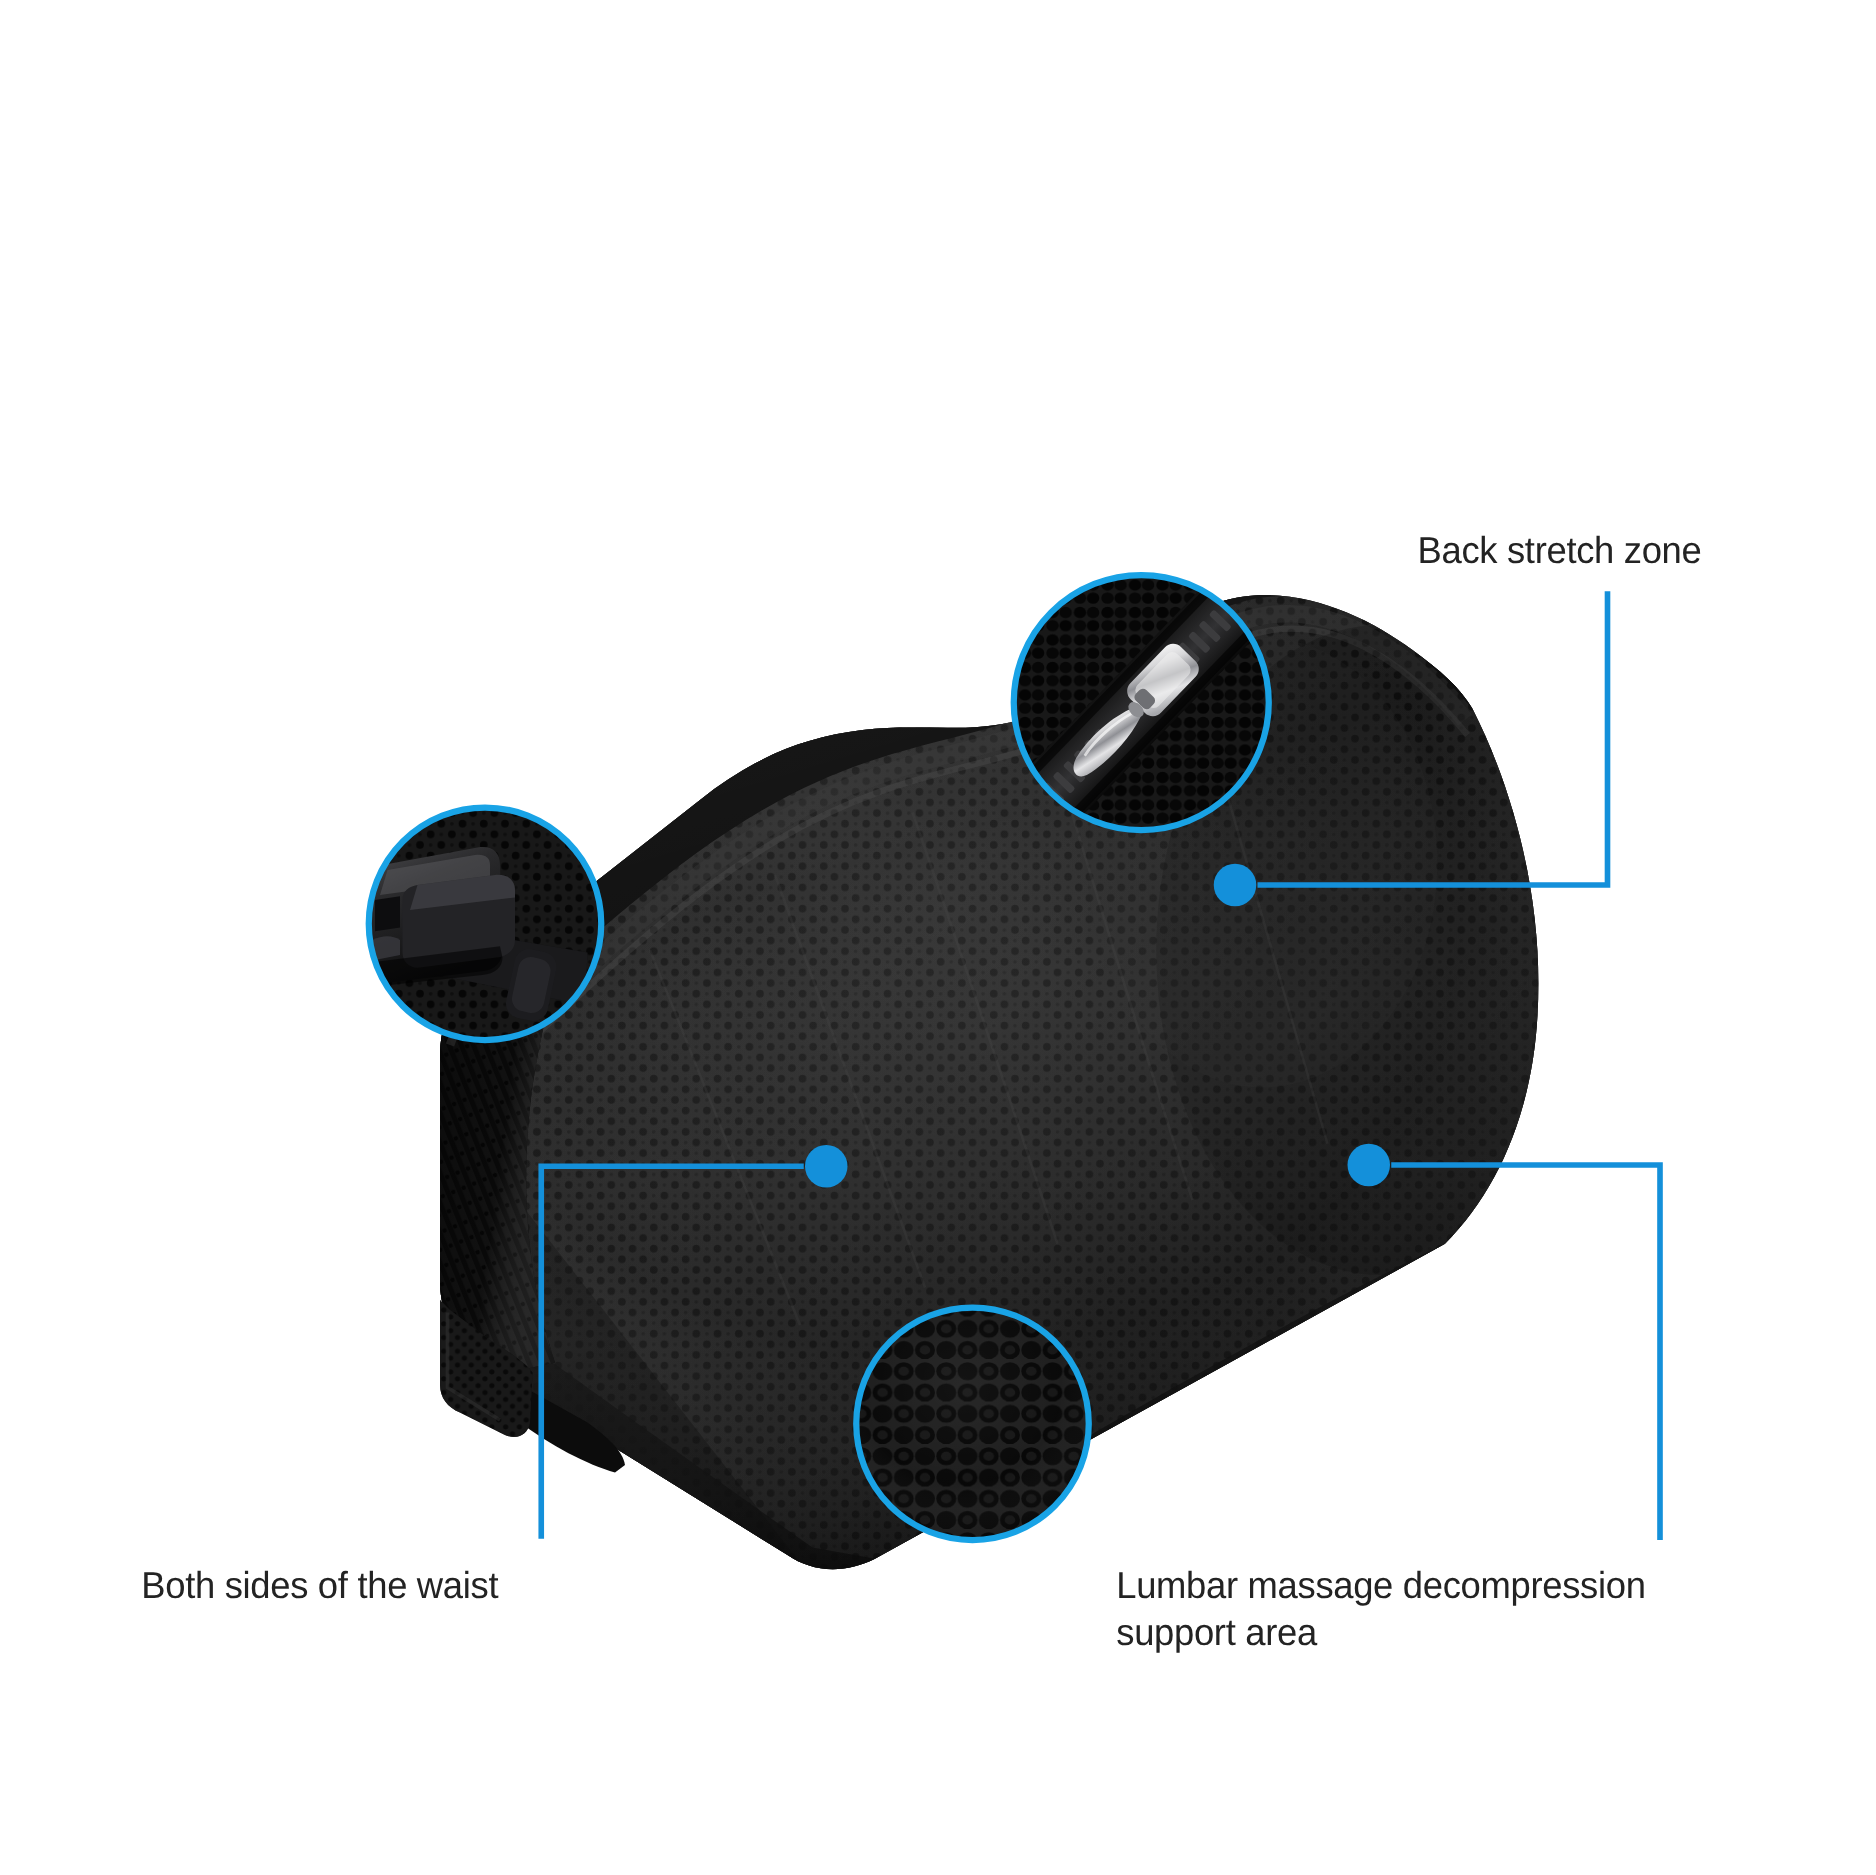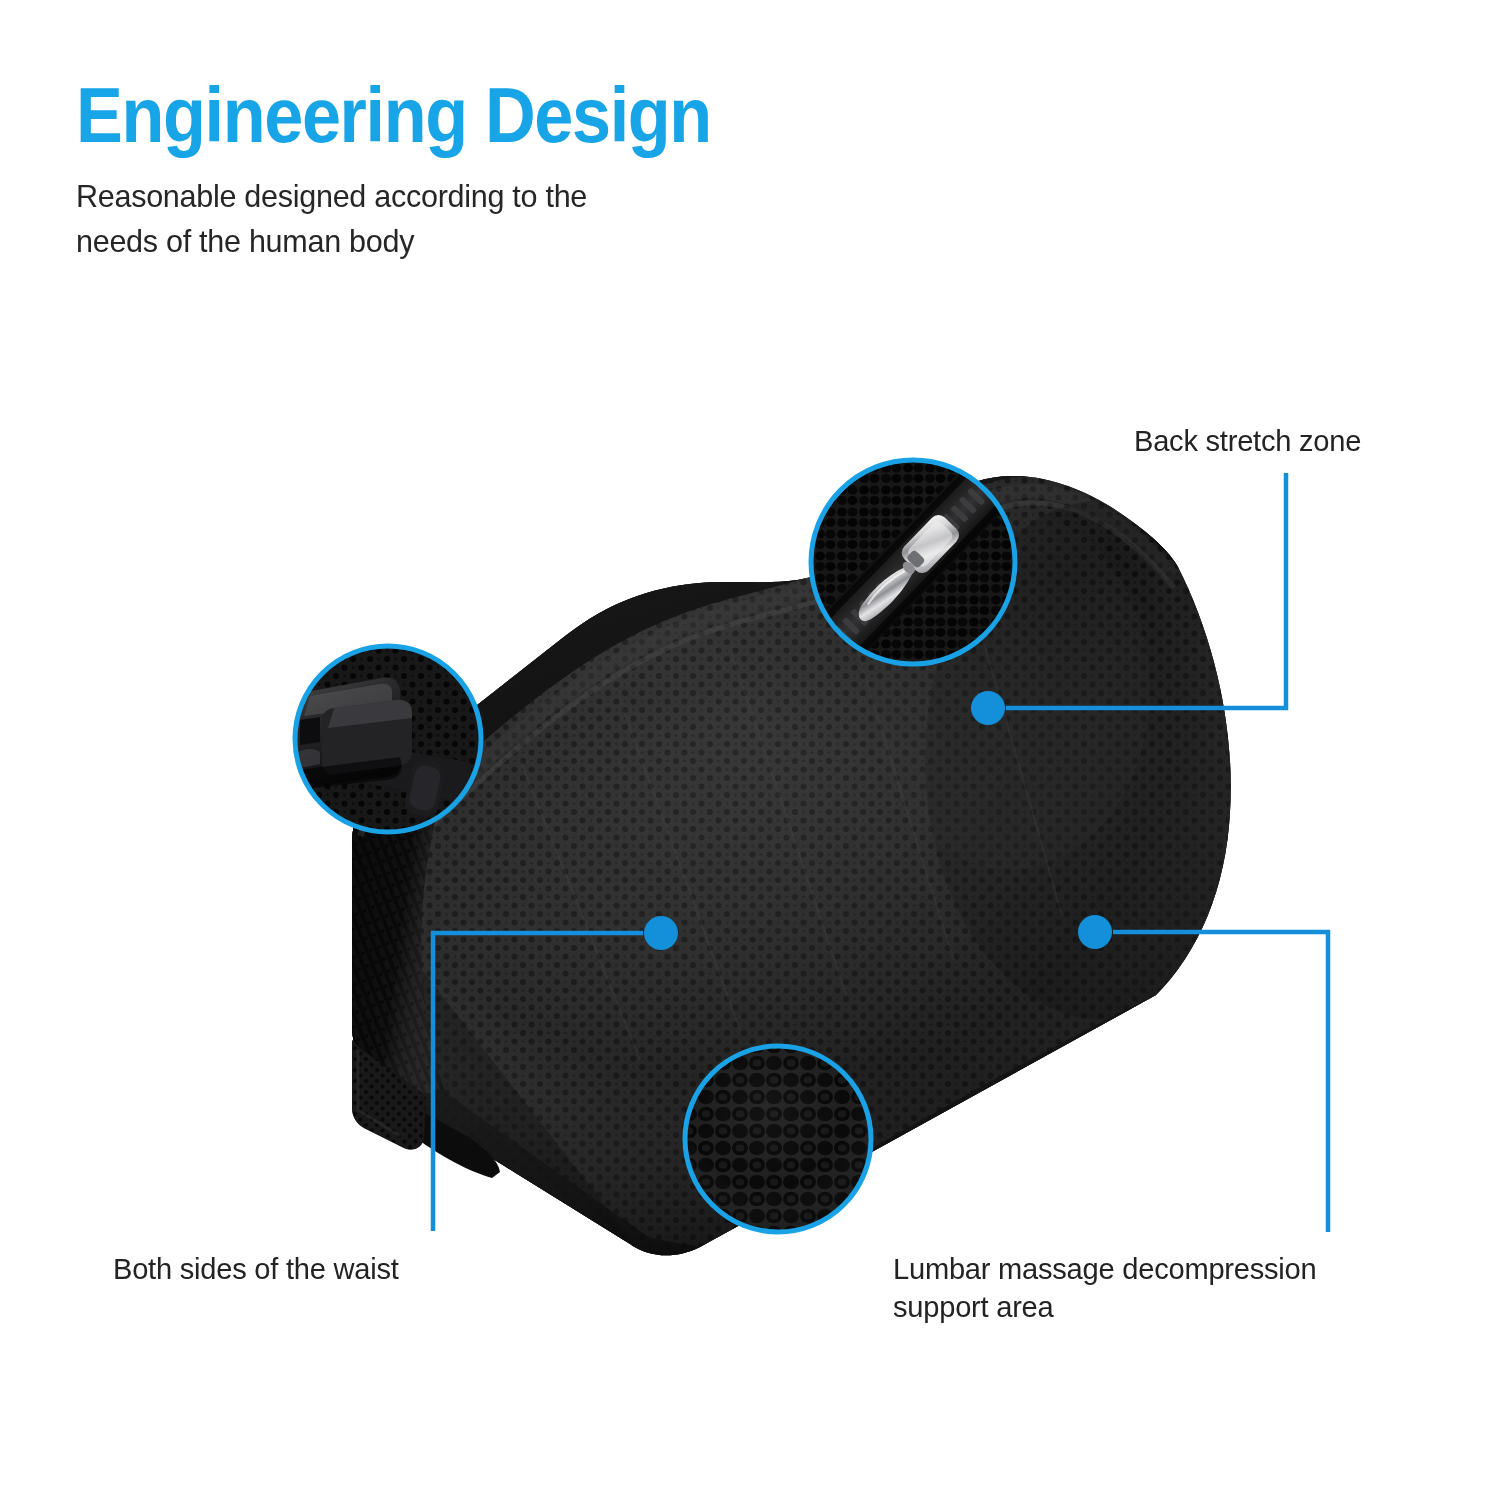--- a/index.html
+++ b/index.html
@@ -83,25 +83,20 @@
     position: absolute;
     left: 0; top: 0;
     width: 1501px; height: 1500px;
   }
 </style>
 </head>
 <body>
 
 <div id="stage">
 
-  <div id="header">
-    <h1 id="title">Engineering Design</h1>
-    <p id="subtitle">Reasonable designed  according to the
-needs of the human body</p>
-  </div>
 
   <svg id="product-art" viewBox="0 0 1501 1500">
     <defs>
 
       <pattern id="meshWeave" x="0" y="0" width="17" height="17" patternUnits="userSpaceOnUse">
         <rect width="17" height="17" fill="#1b1b1b"></rect>
         <circle cx="4.5" cy="4.5" r="3.1" fill="#070707"></circle>
         <circle cx="13" cy="13" r="3.1" fill="#070707"></circle>
         <circle cx="13" cy="4.5" r="1.5" fill="#101010"></circle>
         <circle cx="4.5" cy="13" r="1.5" fill="#101010"></circle>

